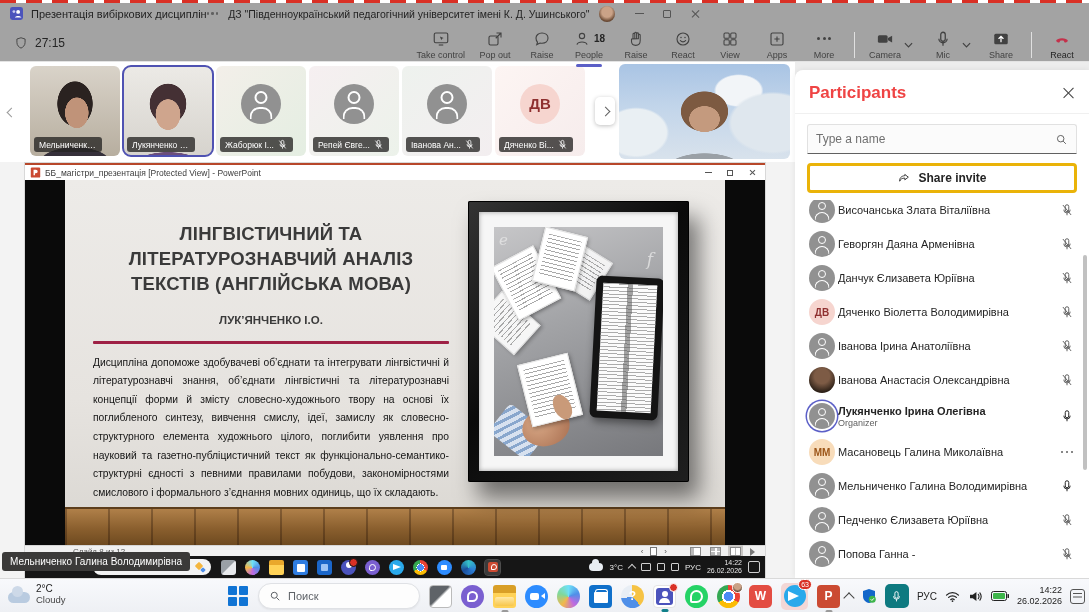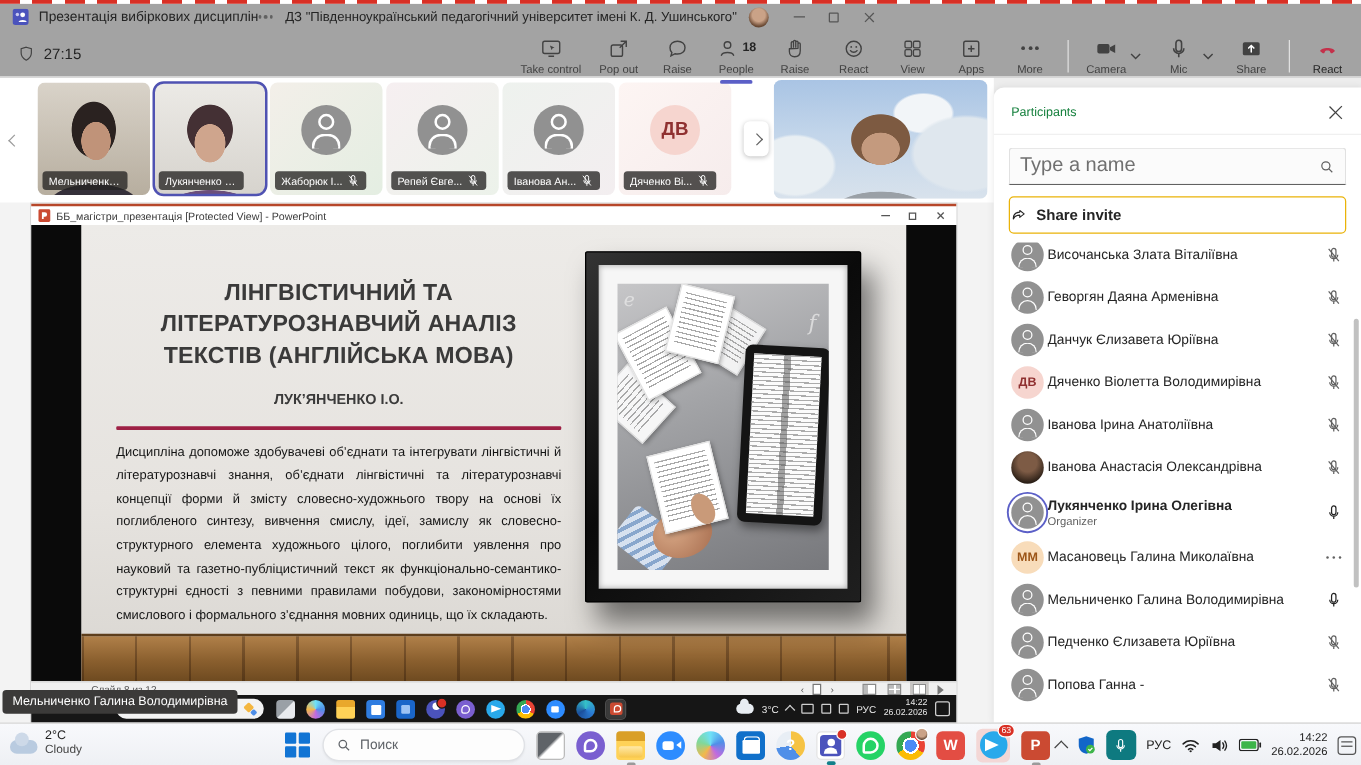--- a/index.html
+++ b/index.html
@@ -209,30 +209,30 @@
   .r-notif{width:12px;height:12px;border:1px solid #cfcfcf;border-radius:2px}
 
   
   .tooltip{position:absolute;left:2px;top:490px;height:19px;background:#3b3a39;border-radius:3px;
     display:flex;align-items:center;padding:0 8px;color:#fff;font-size:10px;z-index:30;white-space:nowrap}
 
   
   .panel{position:absolute;left:795px;top:70px;width:294px;height:508px;background:#fff;
     border-radius:8px 0 0 0;box-shadow:0 0 6px rgba(0,0,0,.08);overflow:hidden}
   .p-head{display:flex;align-items:center;justify-content:space-between;padding:13px 14px 10px;border-bottom:1px solid #f0f0f0}
-  .p-title{font-size:10px;font-weight:normal;color:#15803d}
+  .p-title{font-size:17px;font-weight:bold;color:#ef4444}
   .p-close{position:relative;width:14px;height:14px}
   .p-close::before,.p-close::after{content:"";position:absolute;left:6.5px;top:0;width:1.3px;height:14px;background:#424242}
   .p-close::before{transform:rotate(45deg)}.p-close::after{transform:rotate(-45deg)}
   .p-search{margin:10px 12px 0;height:30px;background:#fbfbfb;border:1px solid #e1e1e1;border-bottom:1.5px solid #616161;
     border-radius:3px 3px 0 0;display:flex;align-items:center;padding:0 8px}
-  .p-search input{flex:1;border:0;outline:0;background:none;font-size:16px;color:#242424;font-family:inherit}
+  .p-search input{flex:1;border:0;outline:0;background:none;font-size:12px;color:#242424;font-family:inherit}
   .p-search input::placeholder{color:#707070}
-  .p-share{margin:9px 12px 0;height:30px;width:270px;border:1px solid #eab308;border-radius:4px;background:#fff;
-    display:flex;align-items:center;justify-content:flex-start;gap:7px}
+  .p-share{margin:9px 12px 0;height:30px;width:270px;border:3px solid #eab308;border-radius:4px;background:#fff;
+    display:flex;align-items:center;justify-content:center;gap:7px}
   .p-share span{font-size:12px;font-weight:bold;color:#242424}
   .p-list{margin-top:7px;overflow:hidden;height:400px}
   .prow{display:flex;align-items:center;gap:3px;height:34px;padding:0 14px}
   .prow.first{margin-top:-7px}
   .prow .nm{flex:1;font-size:11px;color:#242424;white-space:nowrap;overflow:hidden;text-overflow:ellipsis}
   .prow .nm.bold{font-weight:bold}
   .role{font-size:9px;color:#616161;margin-top:1px}
   .namecol{flex:1;min-width:0;display:flex;flex-direction:column;justify-content:center}
   .init{width:26px;height:26px;border-radius:50%;display:flex;align-items:center;justify-content:center;
     font-size:10px;font-weight:bold;flex:0 0 auto}

